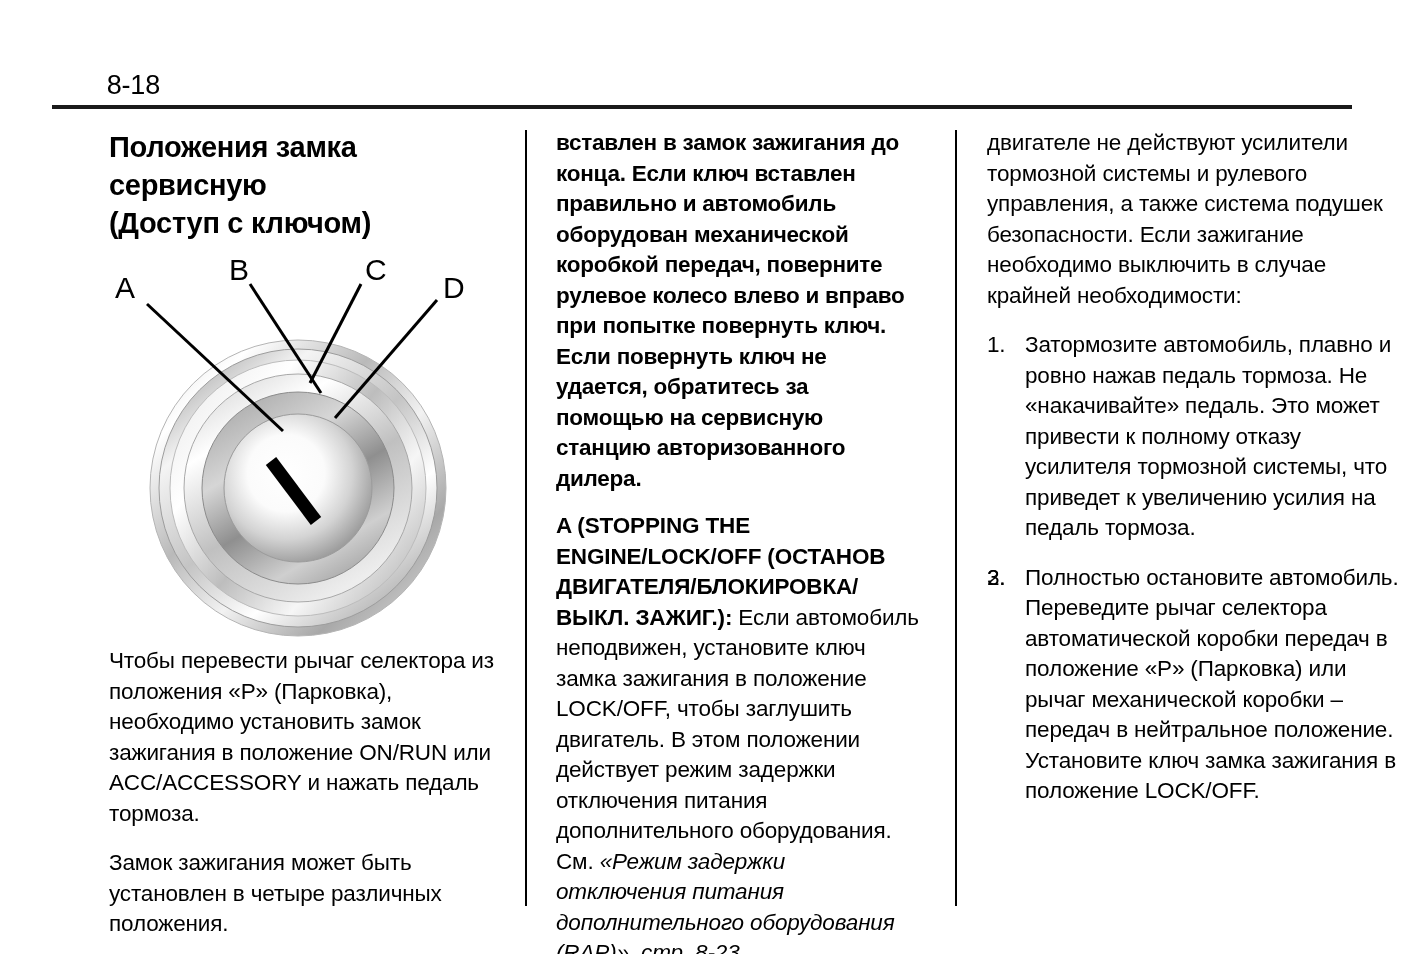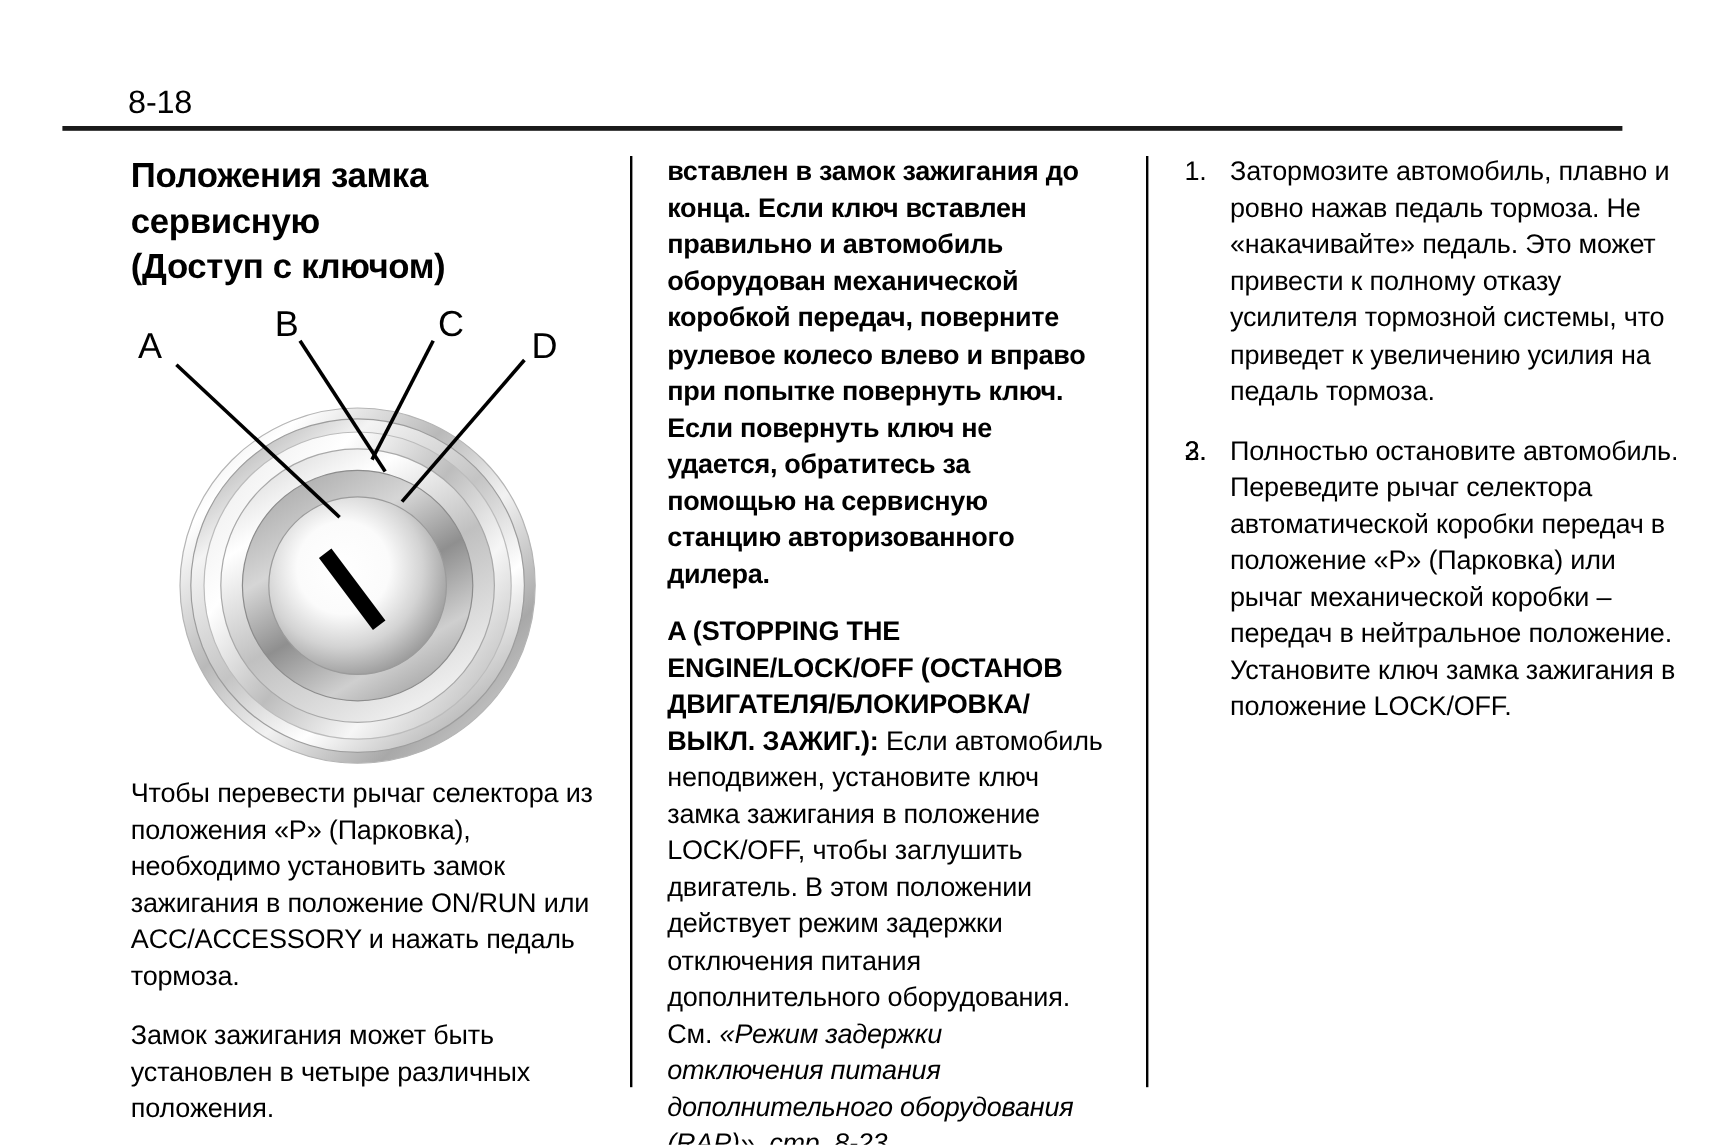--- a/index.html
+++ b/index.html
@@ -248,20 +248,21 @@
     <div class="col col-2">
       <p class="body bold tight">вставлен в замок зажигания до конца. Если ключ вставлен правильно и автомобиль оборудован механической коробкой передач, поверните рулевое колесо влево и вправо при попытке повернуть ключ. Если повернуть ключ не удается, обратитесь за помощью на сервисную станцию авторизованного дилера.</p>
 
       <p class="body"><span class="bd">A (STOPPING THE ENGINE/LOCK/OFF (ОСТАНОВ ДВИГАТЕЛЯ/БЛОКИРОВКА/ВЫКЛ. ЗАЖИГ.):</span><span>  Если автомобиль неподвижен, установите ключ замка зажигания в положение LOCK/OFF, чтобы заглушить двигатель. В этом положении действует режим задержки отключения питания дополнительного оборудования. См. </span><span class="it">«Режим задержки отключения питания дополнительного оборудования (RAP)», стр. 8-23</span><span>.</span></p>
 
       <p class="body">Это единственное положение, при котором можно извлечь ключ из замка зажигания. При таком положении ключа в замке зажигания на автомобилях с автоматической коробкой передач выключается зажигание и блокируется рычаг селектора, а на автомобилях с механической коробкой передач выключается зажигание и блокируется рулевое колесо.</p>
 
     </div>
 
     <div class="col col-3">
+      <p class="body">двигателе не действуют усилители тормозной системы и рулевого управления, а также система подушек безопасности. Если зажигание необходимо выключить в случае крайней необходимости:</p>
 
       <ol class="numlist">
         <li>
           <span class="num">1.</span>
           <span>Затормозите автомобиль, плавно и ровно нажав педаль тормоза. Не «накачивайте» педаль. Это может привести к полному отказу усилителя тормозной системы, что приведет к увеличению усилия на педаль тормоза.</span>
         </li>
         <li>
           <span class="num">2.</span>
         </li>
         <li>

